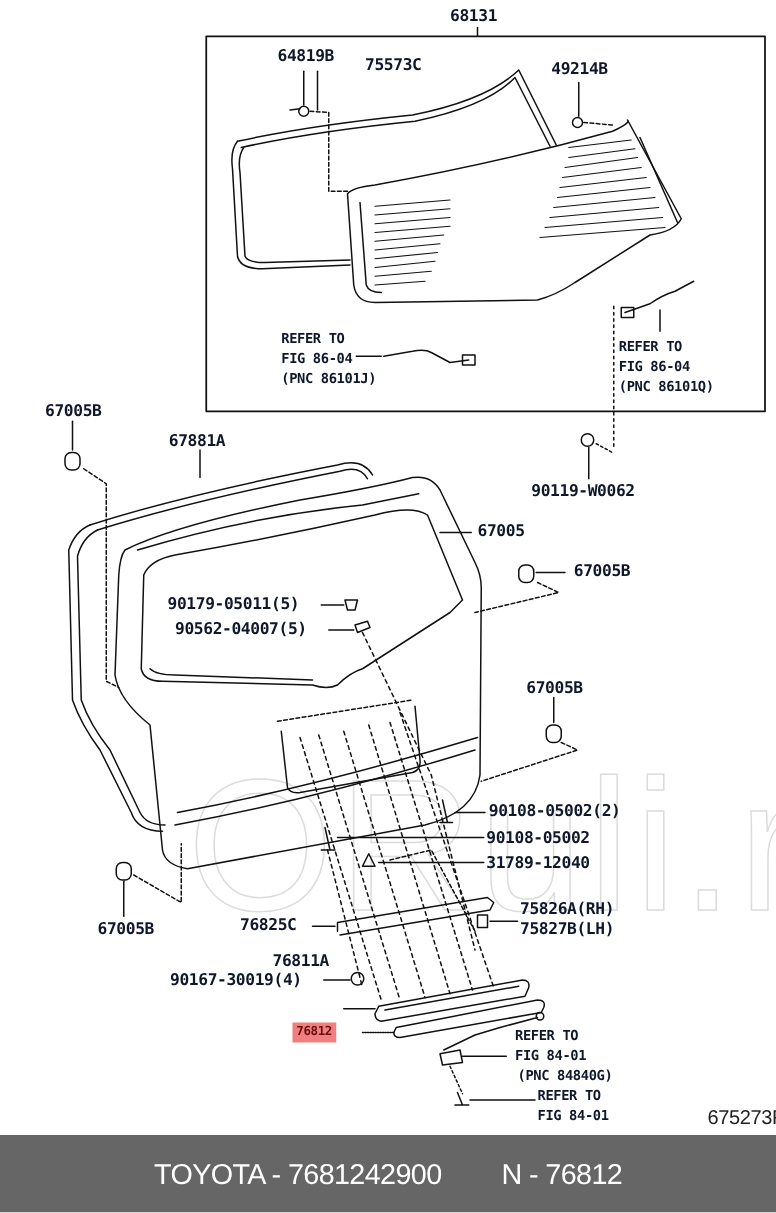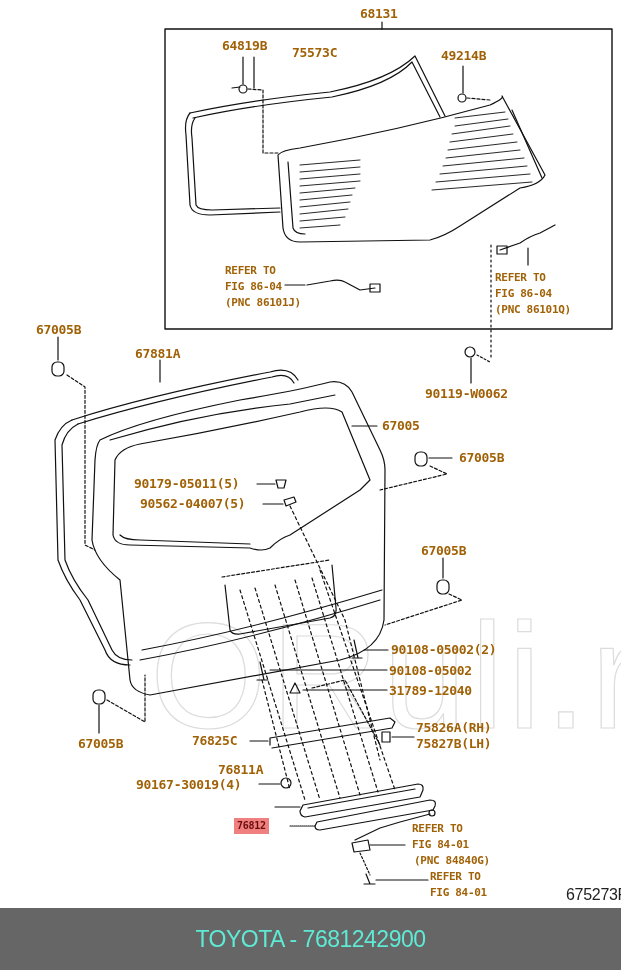--- a/index.html
+++ b/index.html
@@ -1,22 +1,22 @@
 <!DOCTYPE html>
 <html><head>
 <meta charset="utf-8">
 <style>
   html, body { margin:0; padding:0; background:#ffffff; }
   body { width:621px; height:970px; position:relative; overflow:hidden; font-family:"DejaVu Sans Mono", monospace; }
   #diagram { position:absolute; left:0; top:0; width:621px; height:908px; }
-  .lbl { position:absolute; font-family:"DejaVu Sans Mono", monospace; font-weight:bold; font-size:13px; color:#a16207; white-space:nowrap; line-height:14px; letter-spacing:-0.3px; }
+  .lbl { position:absolute; font-family:"DejaVu Sans Mono", monospace; font-weight:bold; font-size:13px; color:#0f172a; white-space:nowrap; line-height:14px; letter-spacing:-0.3px; }
   .lbl.small { font-size:11px; }
   .lbl.hl { background:#f07f7f; color:#6b0d0d; padding:1px 3px; font-size:10px; }
   .lbl.code { font-family:"Liberation Sans", sans-serif; font-weight:normal; font-size:16px; color:#222; }
-  #footer { position:absolute; left:0; top:908px; width:621px; height:62px; background:#666666; color:#5eead4; font-family:"Liberation Sans", sans-serif; font-size:23px; display:flex; align-items:center; justify-content:center; gap:48px; }
+  #footer { position:absolute; left:0; top:908px; width:621px; height:62px; background:#666666; color:#ffffff; font-family:"Liberation Sans", sans-serif; font-size:23px; display:flex; align-items:center; justify-content:center; gap:48px; }
   #footer span { letter-spacing:-0.5px; }
   .wm { position:absolute; font-family:"Liberation Sans", sans-serif; font-size:150px; color:transparent; -webkit-text-stroke:1.2px #dcdcdc; top:590px; left:150px; letter-spacing:4px; }
 </style>
 </head>
 <body>
 
 <div id="diagram">
   <div class="wm">ORuli.ru</div>
 
   <svg width="621" height="908" viewBox="0 0 621 908" style="position:absolute;left:0;top:0;">
@@ -202,13 +202,14 @@
   <div class="lbl small" style="left:412px;top:838px">FIG 84-01</div>
   <div class="lbl small" style="left:414px;top:854px">(PNC 84840G)</div>
   <div class="lbl small" style="left:430px;top:870px">REFER TO</div>
   <div class="lbl small" style="left:430px;top:886px">FIG 84-01</div>
 
   <div class="lbl code" style="left:566px;top:888px">675273F</div>
 </div>
 
 <div id="footer">
   <span>TOYOTA - 7681242900</span>
+  <span>N - 76812</span>
 </div>
 
 </body></html>

